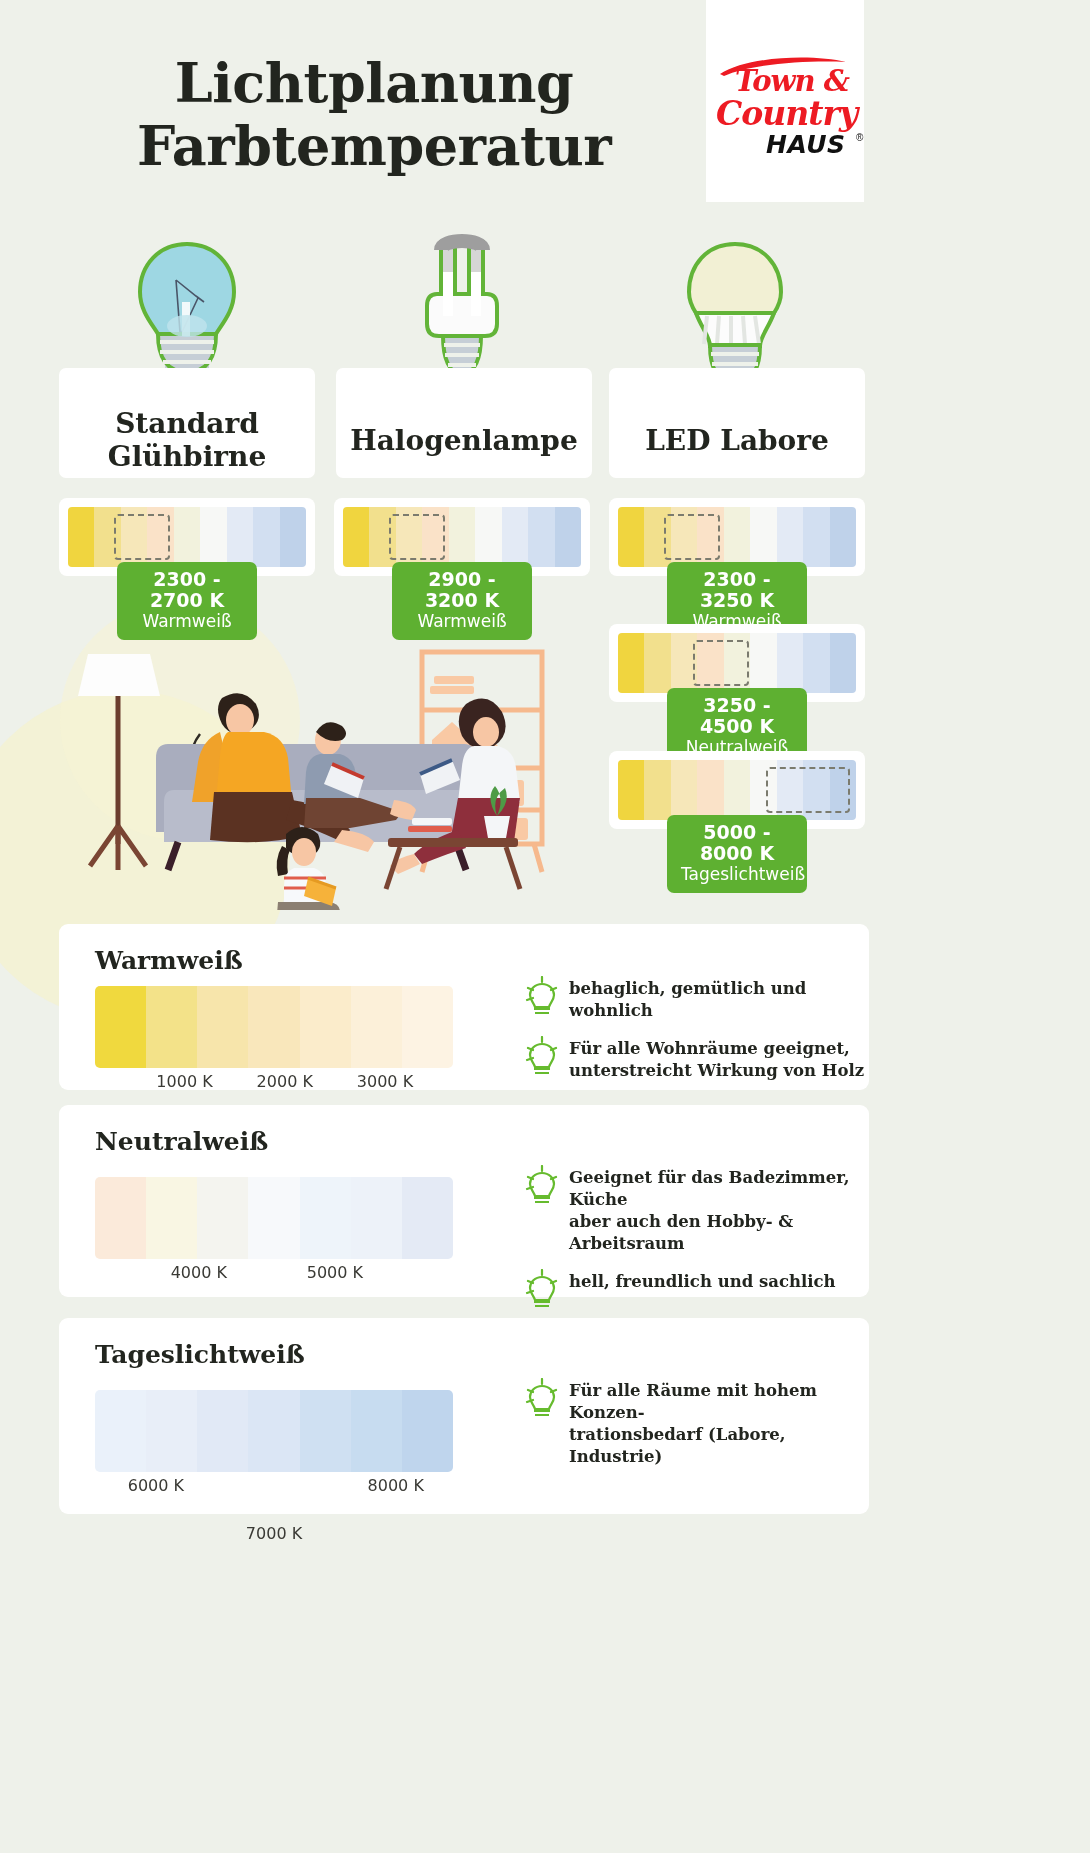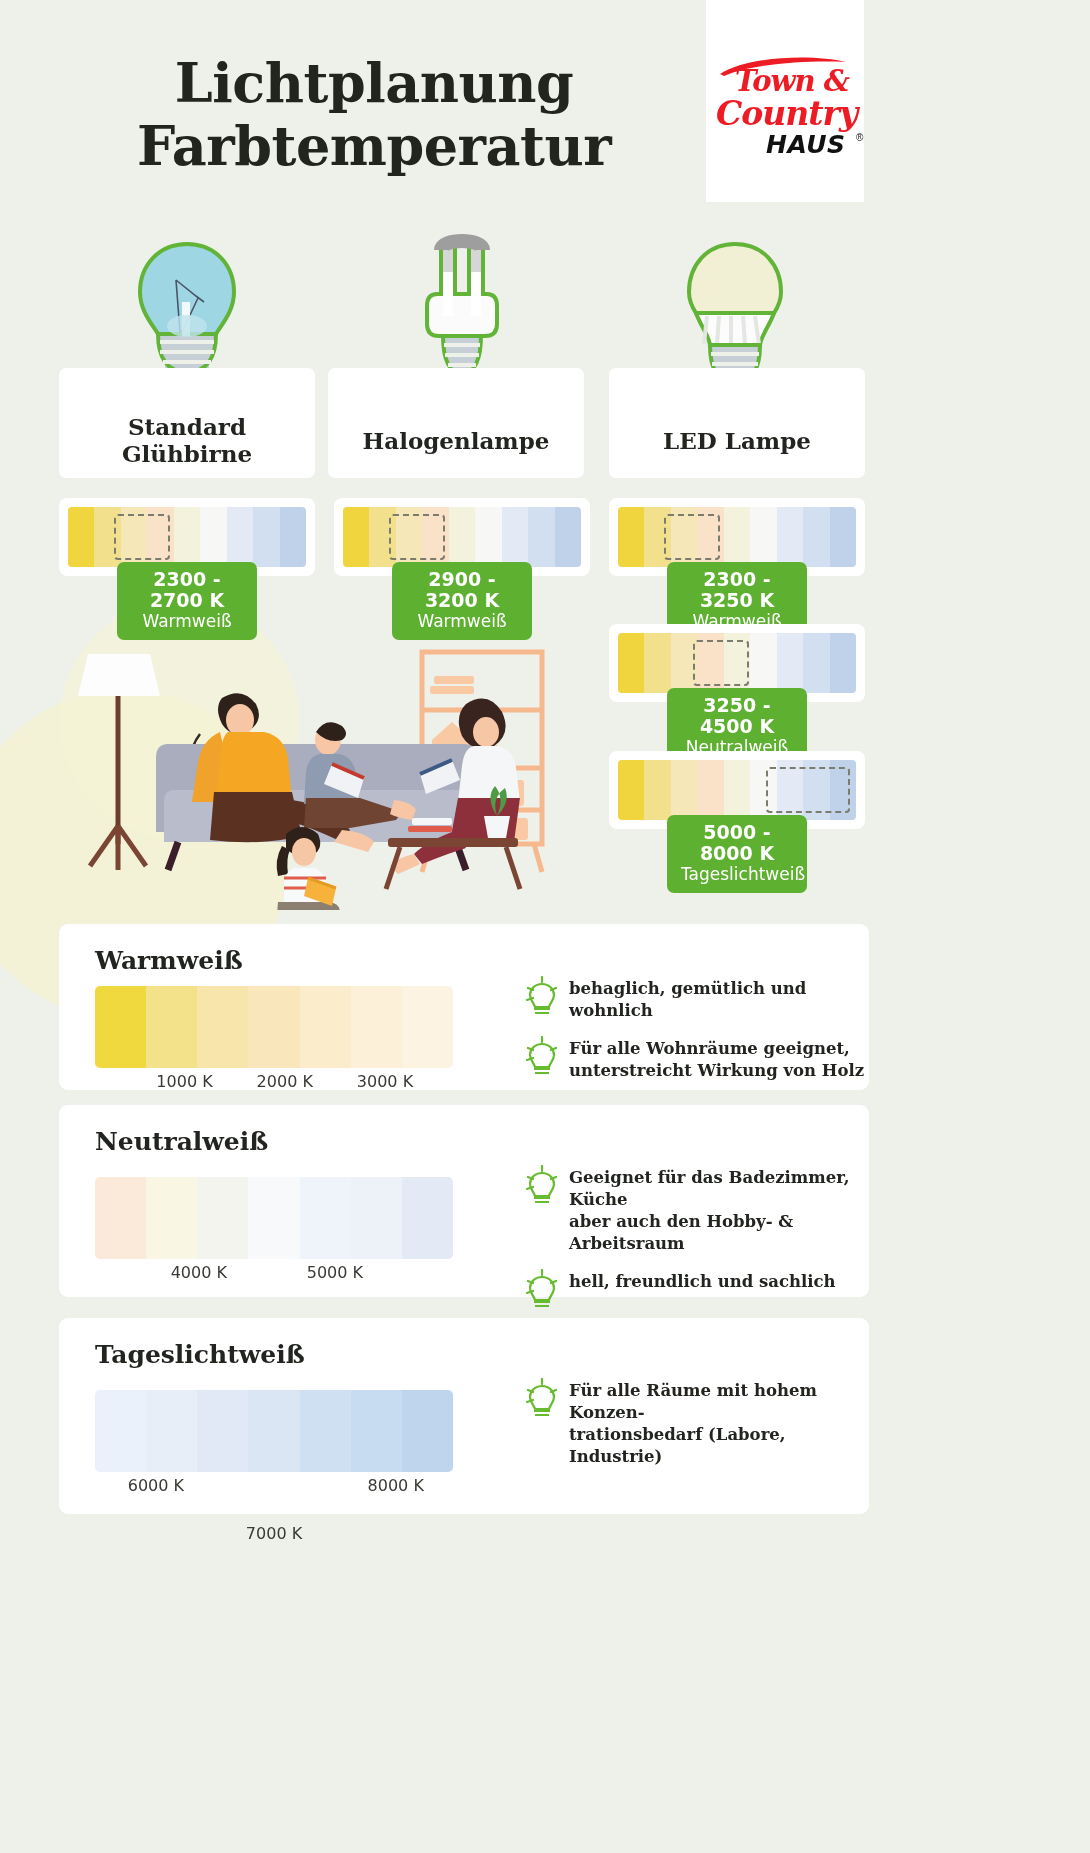--- a/index.html
+++ b/index.html
@@ -42,21 +42,21 @@
     position:absolute;left:56px;top:78px;color:#111;font-family:"DejaVu Sans",sans-serif;
     font-style:italic;font-weight:bold;font-size:25px;letter-spacing:.5px;
   }
   .logo-reg{position:absolute;left:146px;top:80px;font-size:10px;color:#111;}
   .lamp-art{position:absolute;left:50%;transform:translateX(-50%);}
   .type-card{
     position:absolute;background:#fff;border-radius:7px;
     display:flex;align-items:center;justify-content:center;
   }
   .type-card .label{
-    font-family:"DejaVu Serif",serif;font-weight:bold;font-size:23px;color:#22251f;
+    font-family:"DejaVu Serif",serif;font-weight:bold;font-size:28px;color:#22251f;
     text-align:center;margin-top:34px;
   }
 
   
   .strip-card{position:absolute;background:#fff;border-radius:8px;}
   .strip{position:absolute;left:9px;top:9px;right:9px;bottom:9px;border-radius:4px;
          display:flex;overflow:hidden;}
   .strip i{flex:1 1 0;display:block;height:100%;}
   .sel-box{position:absolute;border:2px dashed #7b7b6e;border-radius:4px;box-sizing:border-box;}
   .badge{
@@ -139,25 +139,25 @@
     <path d="M13 73 c5 14 14 24 14 33 h50 c0-9 9-19 14-33 z" fill="#fcfcfc" stroke="#62b438" stroke-width="4"></path>
     <path d="M24 76 l-3 28 M36 76 l-2 28 M48 76 v28 M60 76 l2 28 M72 76 l4 28" stroke="#e3e6e2" stroke-width="4" fill="none"></path>
     <path d="M28 106 h48 v8 h-48 z M29 117 h46 v8 h-46 z M31 127 h42 v8 h-42 z" fill="#c6ced6"></path>
     <path d="M27 105 c0 22 6 36 25 36 s25-14 25-36 z" fill="#c6ced6" stroke="#62b438" stroke-width="4"></path>
     <path d="M28 114 h48 M29 124 h46 M32 133 h40" stroke="#eef1ea" stroke-width="4" fill="none"></path>
   </svg>
 
   <div class="type-card" style="left:59px;top:368px;width:256px;height:110px;">
     <div class="label">Standard Glühbirne</div>
   </div>
-  <div class="type-card" style="left:328px;top:368px;width:256px;height:110px;">
+  <div class="type-card" style="left:336px;top:368px;width:256px;height:110px;">
     <div class="label">Halogenlampe</div>
   </div>
   <div class="type-card" style="left:609px;top:368px;width:256px;height:110px;">
-    <div class="label">LED Lampe</div>
+    <div class="label">LED Labore</div>
   </div>
 
   <div class="strip-card" style="left:59px;top:498px;width:256px;height:78px;">
     <div class="strip">
         <i style="background: rgb(240, 213, 63);"></i>
         <i style="background: rgb(242, 224, 141);"></i>
         <i style="background: rgb(246, 231, 185);"></i>
         <i style="background: rgb(250, 226, 200);"></i>
         <i style="background: rgb(242, 242, 221);"></i>
         <i style="background: rgb(247, 248, 246);"></i>

